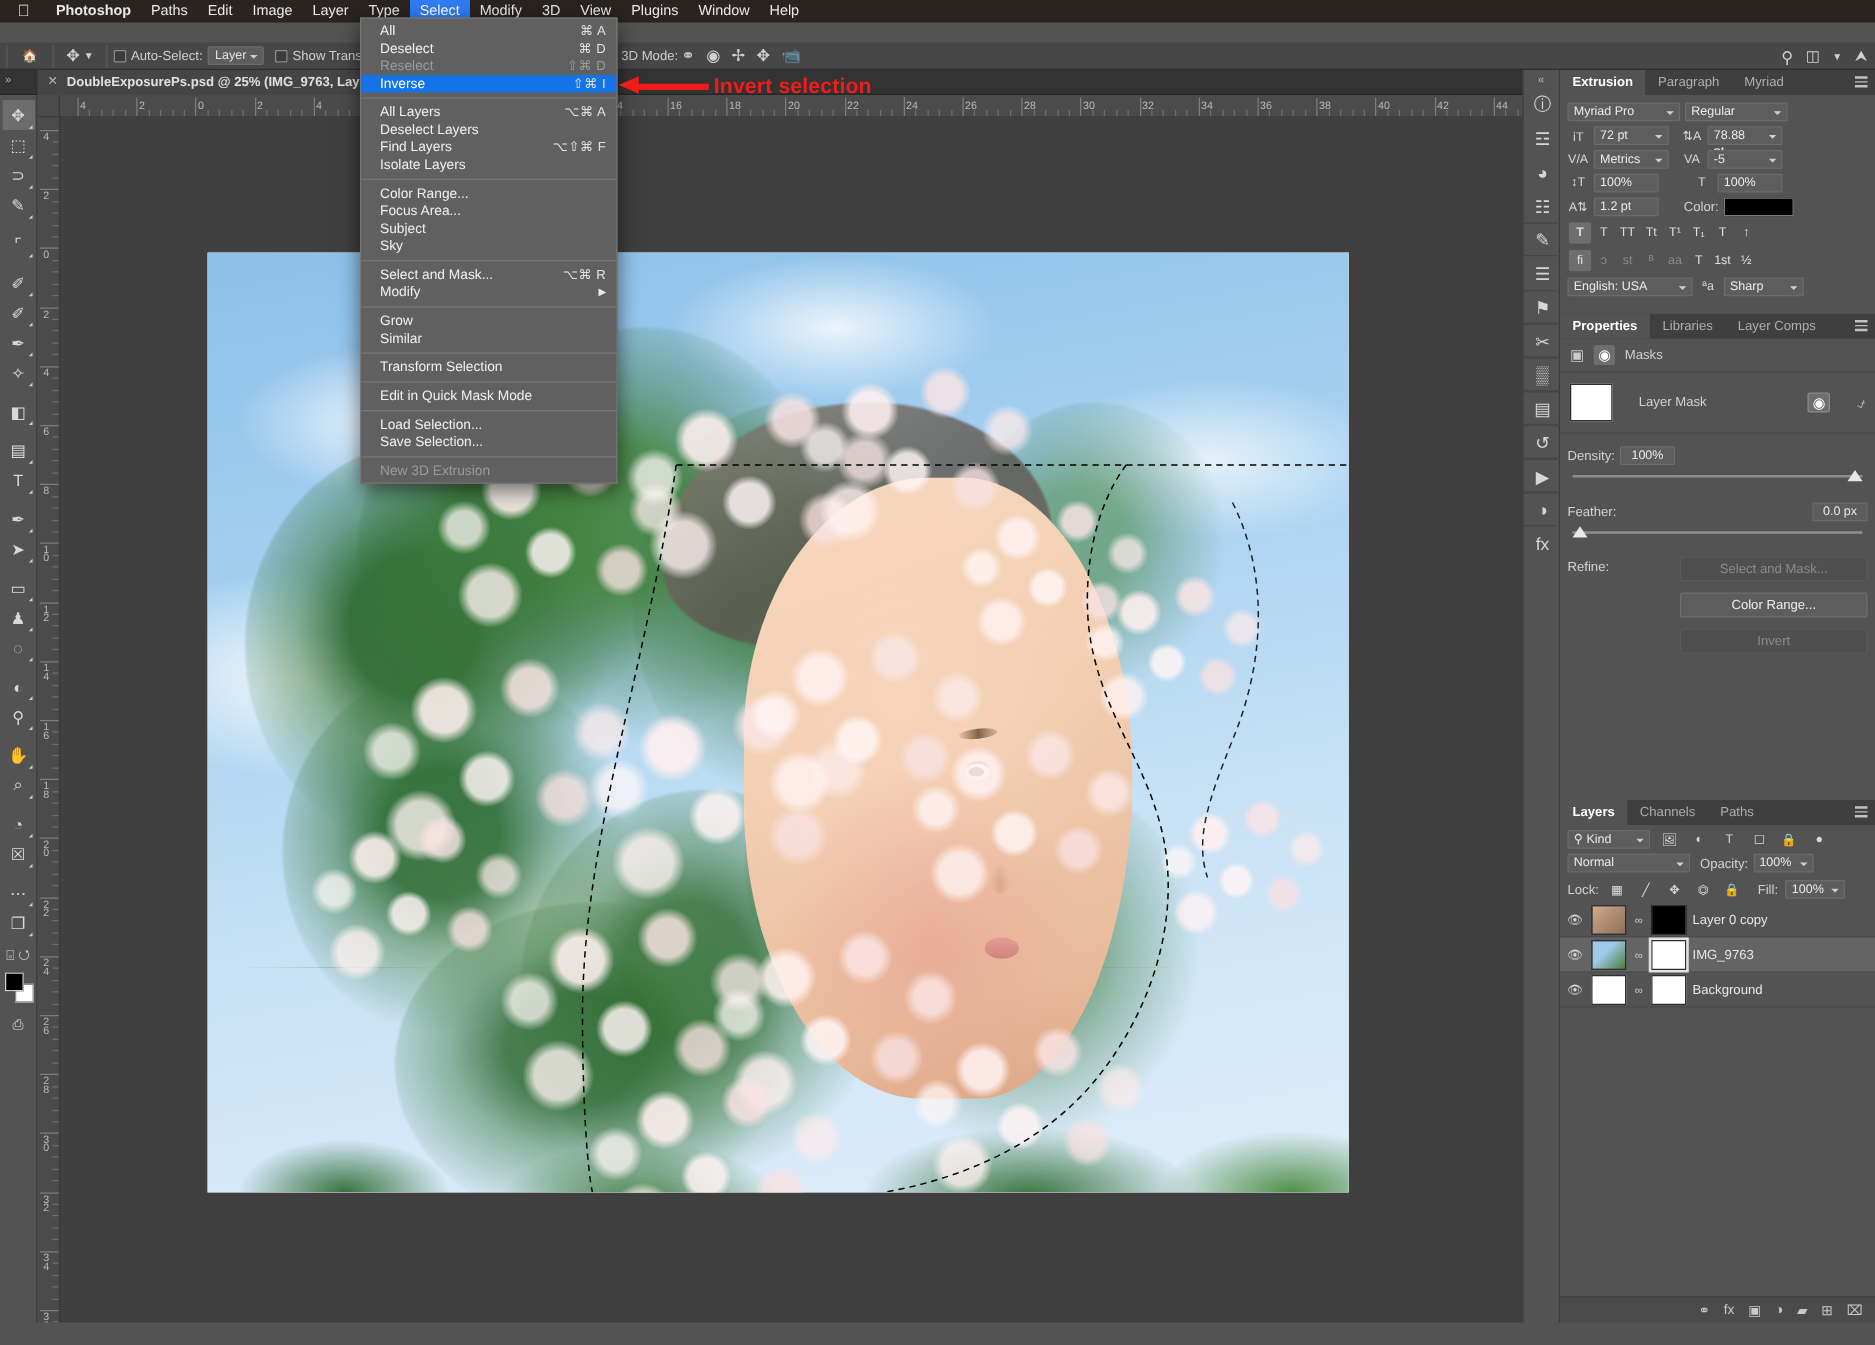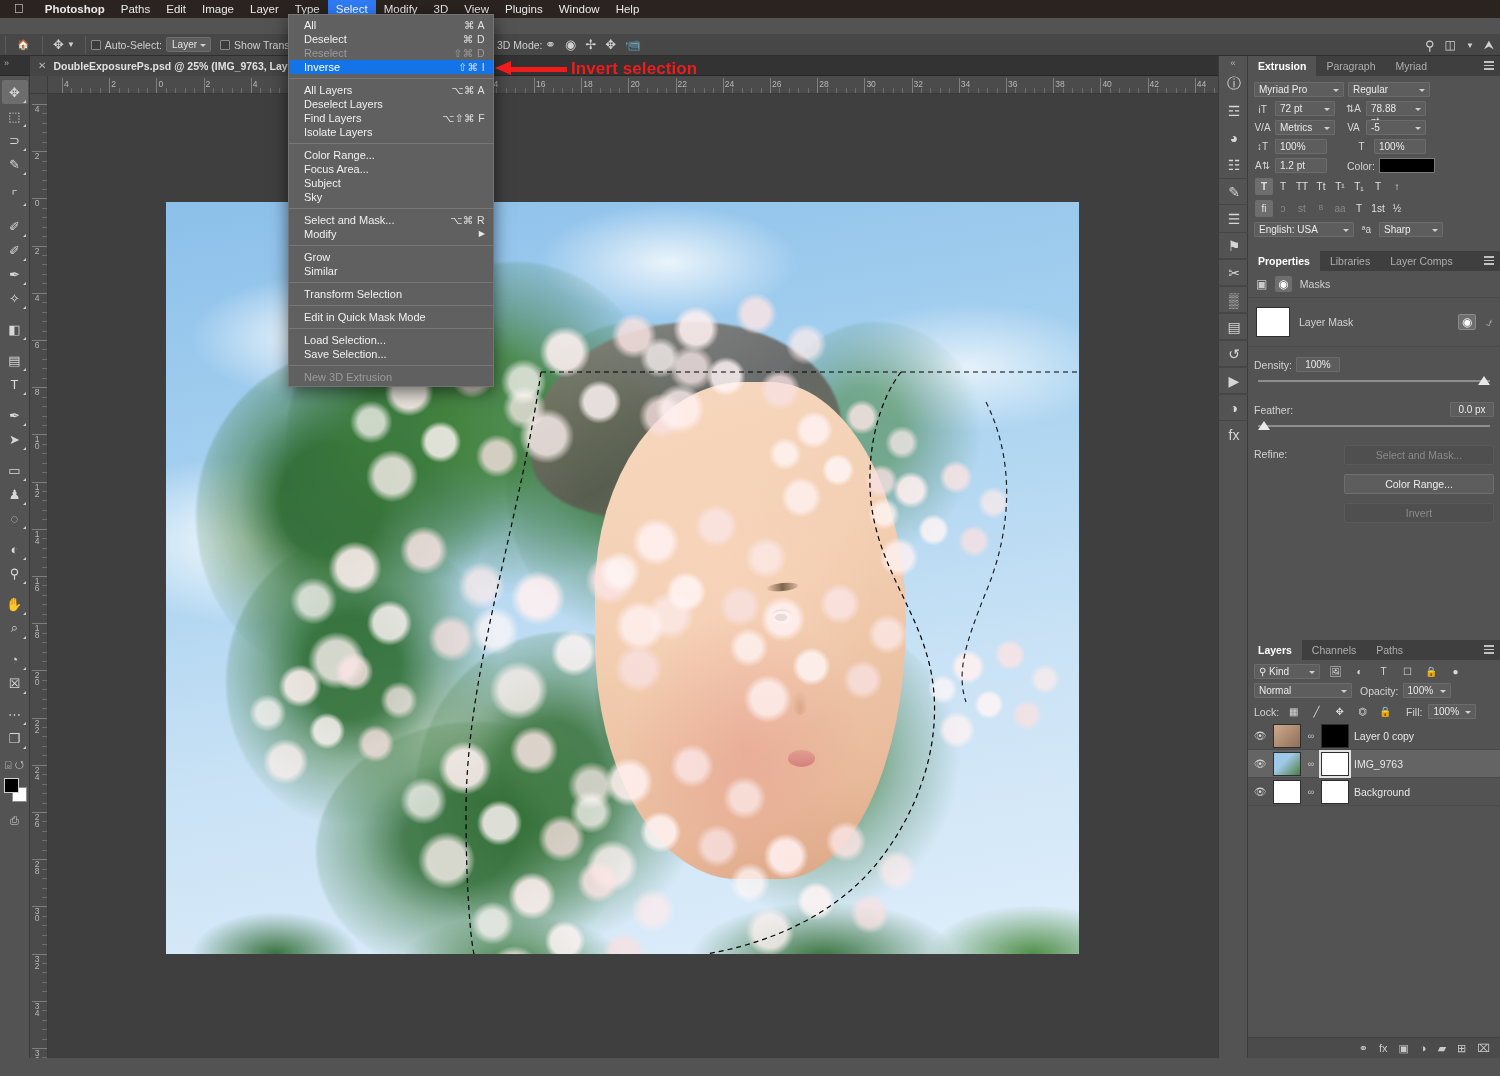--- a/index.html
+++ b/index.html
@@ -218,21 +218,21 @@
   .tb {
     width:18px; height:17px; display:flex; align-items:center; justify-content:center;
     font-size:10px; color:#e0e0e0; border-radius:2px;
   }
   .tb.on { background:#6e6e6e; }
   .tb.dim { color:#8a8a8a; }
   .colorchip { width:56px; height:15px; background:#000; border:1px solid #7a7a7a; }
 
   
   .prop-head { display:flex; align-items:center; gap:8px; padding:5px 8px; border-bottom:1px solid #4a4a4a; }
-  .mask-row { display:flex; align-items:center; gap:9px; padding:9px 8px; border-bottom:1px solid #4a4a4a; }
+  .mask-row { display:flex; align-items:center; gap:21px; padding:9px 8px; border-bottom:1px solid #4a4a4a; }
   .mask-thumb { width:34px; height:30px; background:#fff; border:1px solid #2f2f2f; }
   .slider-wrap { margin:0 4px; position:relative; height:12px; }
   .slider-track { position:absolute; left:0; right:0; top:4px; height:2px; background:#8e8e8e; }
   .slider-knob {
     position:absolute; top:0; width:0;height:0;
     border-left:6px solid transparent; border-right:6px solid transparent; border-bottom:9px solid #e8e8e8;
   }
   .btn {
     height:20px; line-height:18px; text-align:center; font-size:10.5px;
     background:#5d5d5d; border:1px solid #6e6e6e; color:#ececec; border-radius:2px;

